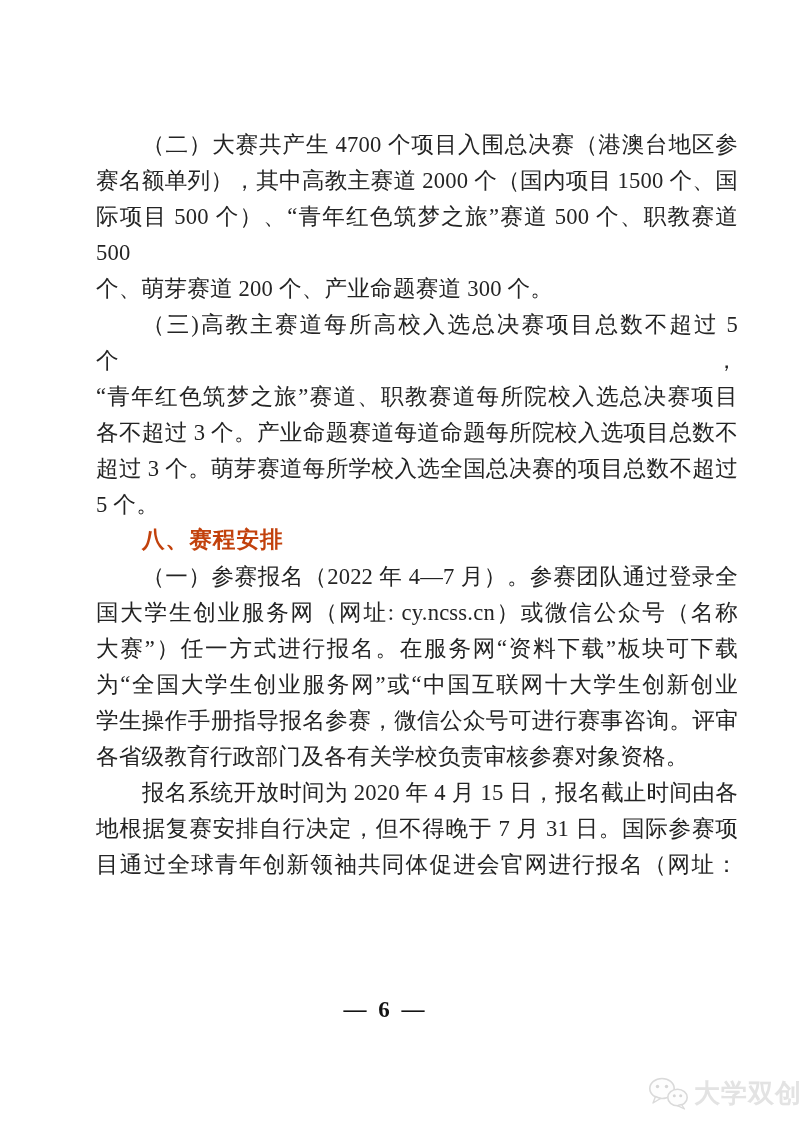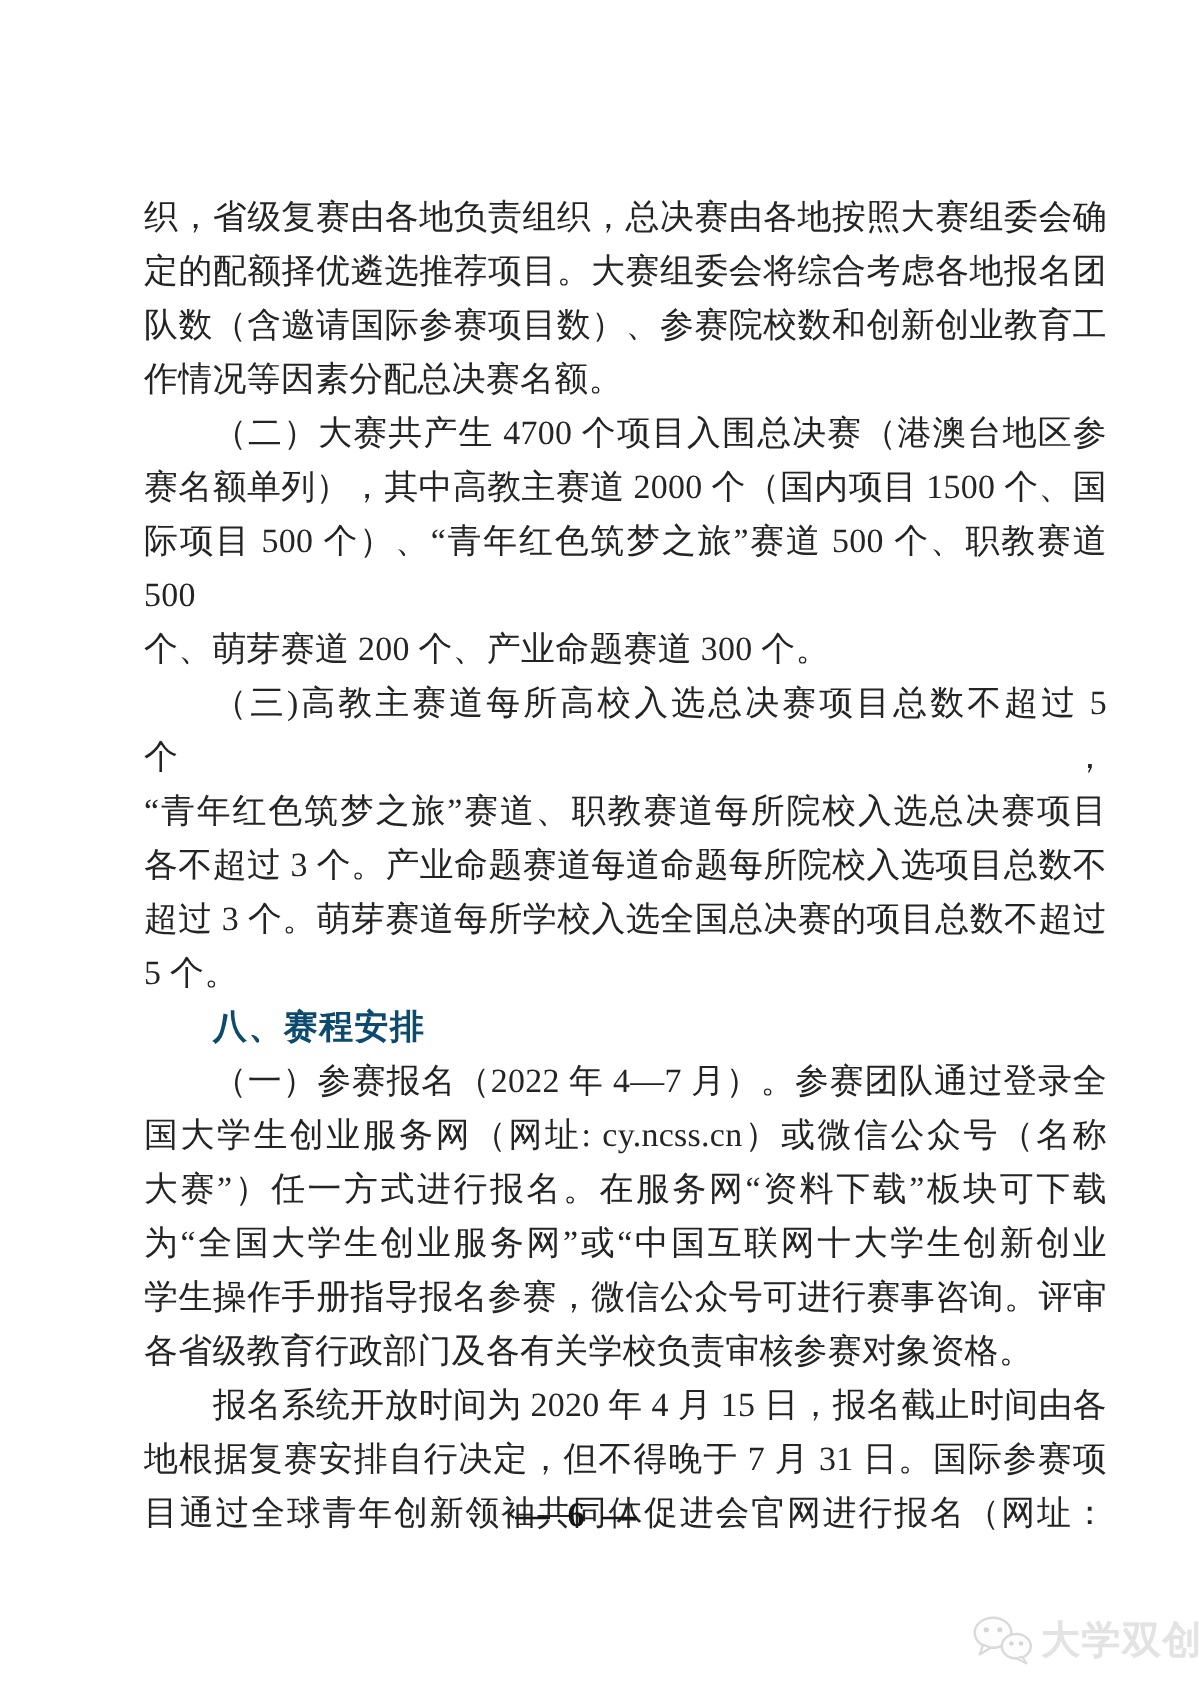--- a/index.html
+++ b/index.html
@@ -35,23 +35,23 @@
     text-align-last: justify;
     letter-spacing: 0.2px;
   }
   .line.short {
     text-align-last: left;
   }
   .line.indent {
     text-indent: 46px;
   }
   .para.heading .line {
-    font-family: Liberation Serif, serif;
+    font-family: Liberation Mono, monospace;
     font-weight: 700;
-    color: #0c4a6e;
+    color: #c2410c;
     letter-spacing: 1px;
   }
   .page-number {
     position: absolute;
     top: 997px;
     left: 0;
     width: 799px;
     transform: translateX(-14px);
     text-align: center;
     font-size: 23px;
@@ -82,26 +82,20 @@
     letter-spacing: 1px;
     white-space: nowrap;
   }
 </style>
 </head>
 <body>
 
 <div class="page">
 
   <main class="text-block" id="body-container">
-      <div class="para">
-        <div class="line">织，省级复赛由各地负责组织，总决赛由各地按照大赛组委会确</div>
-        <div class="line">定的配额择优遴选推荐项目。大赛组委会将综合考虑各地报名团</div>
-        <div class="line">队数（含邀请国际参赛项目数）、参赛院校数和创新创业教育工</div>
-        <div class="line short">作情况等因素分配总决赛名额。</div>
-      </div>
       <div class="para">
         <div class="line indent">（二）大赛共产生 4700 个项目入围总决赛（港澳台地区参</div>
         <div class="line">赛名额单列），其中高教主赛道 2000 个（国内项目 1500 个、国</div>
         <div class="line">际项目 500 个）、“青年红色筑梦之旅”赛道 500 个、职教赛道 500</div>
         <div class="line short">个、萌芽赛道 200 个、产业命题赛道 300 个。</div>
       </div>
       <div class="para">
         <div class="line indent">（三)高教主赛道每所高校入选总决赛项目总数不超过 5 个，</div>
         <div class="line">“青年红色筑梦之旅”赛道、职教赛道每所院校入选总决赛项目</div>
         <div class="line">各不超过 3 个。产业命题赛道每道命题每所院校入选项目总数不</div>

